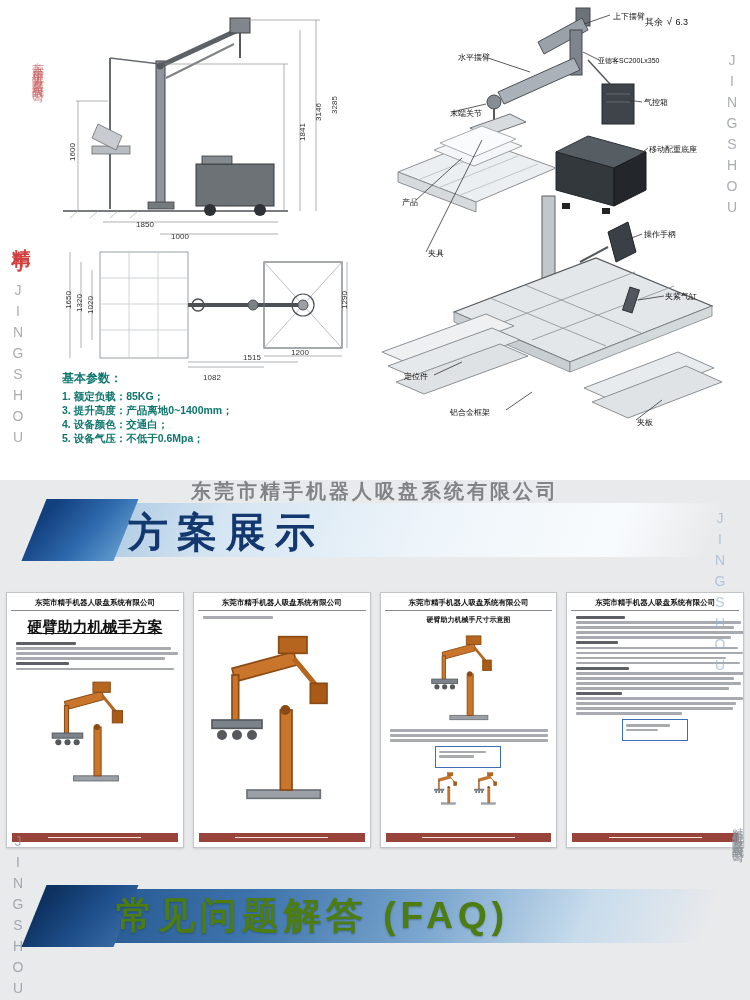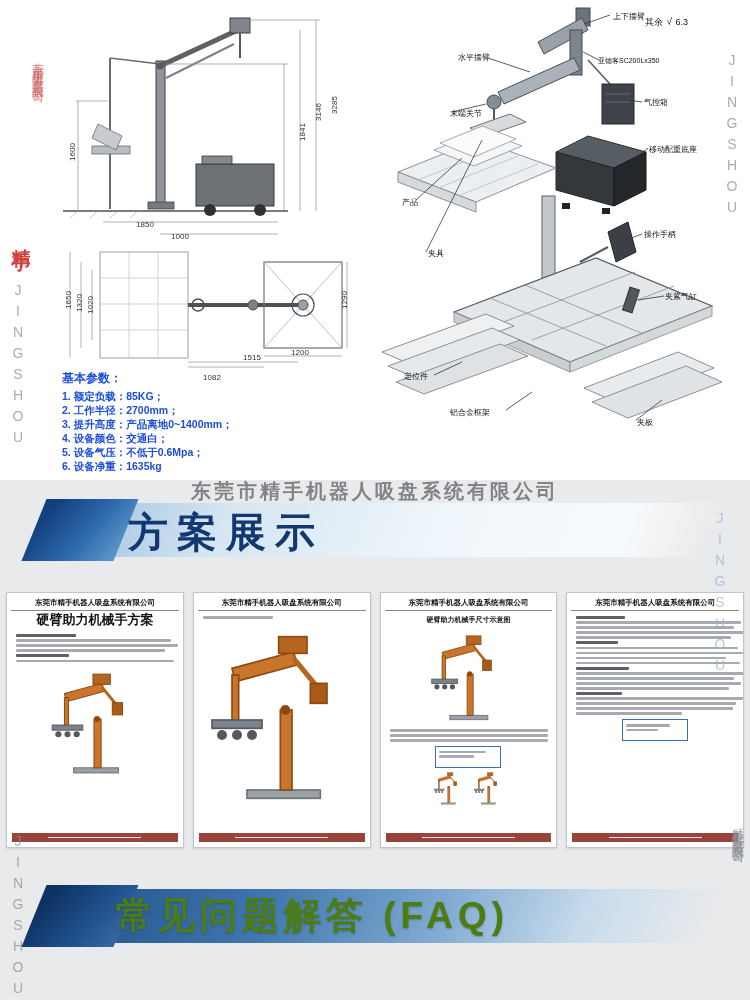--- a/index.html
+++ b/index.html
@@ -24,21 +24,21 @@
              color:rgba(110,114,118,.85);font-weight:600;}
 
   
   .top-area{position:absolute;left:0;top:0;width:750px;height:480px;background:#fff;}
   .front-svg{position:absolute;left:48px;top:6px;width:300px;height:240px;}
   .topview-svg{position:absolute;left:48px;top:244px;width:300px;height:126px;}
   .iso-svg{position:absolute;left:370px;top:0;width:375px;height:480px;}
   .dim{position:absolute;font-size:8px;color:#333;white-space:nowrap;z-index:5;}
   .dim.v{transform:translate(-50%,-50%) rotate(-90deg);}
   .dim.h{transform:translate(-50%,-50%);}
-  .params{position:absolute;left:62px;top:370px;width:230px;z-index:6;color:#1d4ed8;}
+  .params{position:absolute;left:62px;top:370px;width:230px;z-index:6;color:#0f766e;}
   .params .ptitle{font-size:12px;font-weight:bold;margin-bottom:2px;}
   .params .pline{font-size:10.5px;line-height:14px;font-weight:600;}
   .iso-label{position:absolute;font-size:8px;color:#111;white-space:nowrap;z-index:6;}
   .iso-label.sm{font-size:7px;}
   .rough-note{position:absolute;left:645px;top:16px;font-size:9px;color:#111;z-index:6;}
   .rough-mark{color:#111;font-size:10px;margin:0 1px;}
 
   
   .banner{position:absolute;left:28px;width:700px;height:64px;z-index:20;}
   .banner1{top:498px;}
@@ -54,21 +54,21 @@
   .banner1 .b-title{left:100px;font-size:40px;letter-spacing:9px;color:#12386f;}
   .banner2 .b-title{left:88px;font-size:37px;letter-spacing:5px;color:#4d7c0f;
                     text-shadow:0 1px 2px rgba(20,50,90,.35);}
 
   
   .thumbs{position:absolute;left:6px;top:592px;width:738px;height:256px;display:flex;gap:9px;z-index:10;}
   .thumb{position:relative;flex:1;background:#fff;border:1px solid #c3c6c9;box-shadow:0 1px 2px rgba(0,0,0,.12);
          overflow:hidden;}
   .phead{font-size:7.5px;font-weight:bold;text-align:center;color:#111;padding:5px 3px 2px 3px;
          border-bottom:.5px solid #888;margin:0 4px;white-space:nowrap;}
-  .ptitle2{font-size:13px;font-weight:bold;text-align:center;color:#111;}
+  .ptitle2{font-size:15px;font-weight:bold;text-align:center;color:#111;margin-top:7px;text-decoration:underline;}
   .psub{font-size:7px;font-weight:bold;text-align:center;color:#111;margin-top:4px;}
   .tlines{margin-top:5px;}
   .tl{height:2.6px;background:#a7abb0;margin:2.4px 9px;border-radius:1px;}
   .tl.b{background:#5d6166;height:3px;}
   .arm-svg{display:block;margin:4px auto 0 auto;}
   .pfoot{position:absolute;bottom:5px;left:5px;right:5px;height:9px;background:#99443b;}
   .pfoot i{position:absolute;left:22%;right:22%;top:3.5px;height:1.6px;background:rgba(255,255,255,.85);}
   .bluebox{border:1px solid #3d6fb8;width:58px;height:16px;margin:4px auto 2px auto;padding:2px 3px;}
   .bluebox .tl{margin:2px 0;}
   .minirow{display:flex;justify-content:center;gap:10px;margin-top:2px;}
@@ -180,25 +180,23 @@
     <span class="dim v" style="left:79px;top:303px">1320</span>
     <span class="dim v" style="left:90px;top:305px">1020</span>
     <span class="dim h" style="left:252px;top:357px">1515</span>
     <span class="dim h" style="left:212px;top:377px">1082</span>
     <span class="dim h" style="left:300px;top:352px">1200</span>
     <span class="dim v" style="left:344px;top:300px">1290</span>
 
     <div class="params">
       <div class="ptitle">基本参数：</div>
       <div class="pline">1. 额定负载：85KG；</div>
-      <div class="pline">2. 工作半径：2700mm；</div>
       <div class="pline">3. 提升高度：产品离地0~1400mm；</div>
       <div class="pline">4. 设备颜色：交通白；</div>
       <div class="pline">5. 设备气压：不低于0.6Mpa；</div>
-      <div class="pline">6. 设备净重：1635kg</div>
     </div>
 
     <svg class="iso-svg" viewBox="0 0 375 480">
 
       <rect x="206" y="8" width="14" height="18" fill="#6b7278" stroke="#44484c" stroke-width="1"></rect>
       <polygon points="168,42 212,18 218,30 174,54" fill="#9aa1a8" stroke="#4a4f54" stroke-width="1"></polygon>
       <rect x="200" y="30" width="12" height="45" fill="#7d848b" stroke="#44484c" stroke-width="1"></rect>
       <polygon points="128,92 204,58 210,70 134,104" fill="#aab1b8" stroke="#4a4f54" stroke-width="1"></polygon>
       <circle cx="124" cy="102" r="7" fill="#868d94" stroke="#44484c" stroke-width="1"></circle>
       <line x1="124" y1="109" x2="124" y2="126" stroke="#55595e" stroke-width="2"></line>

